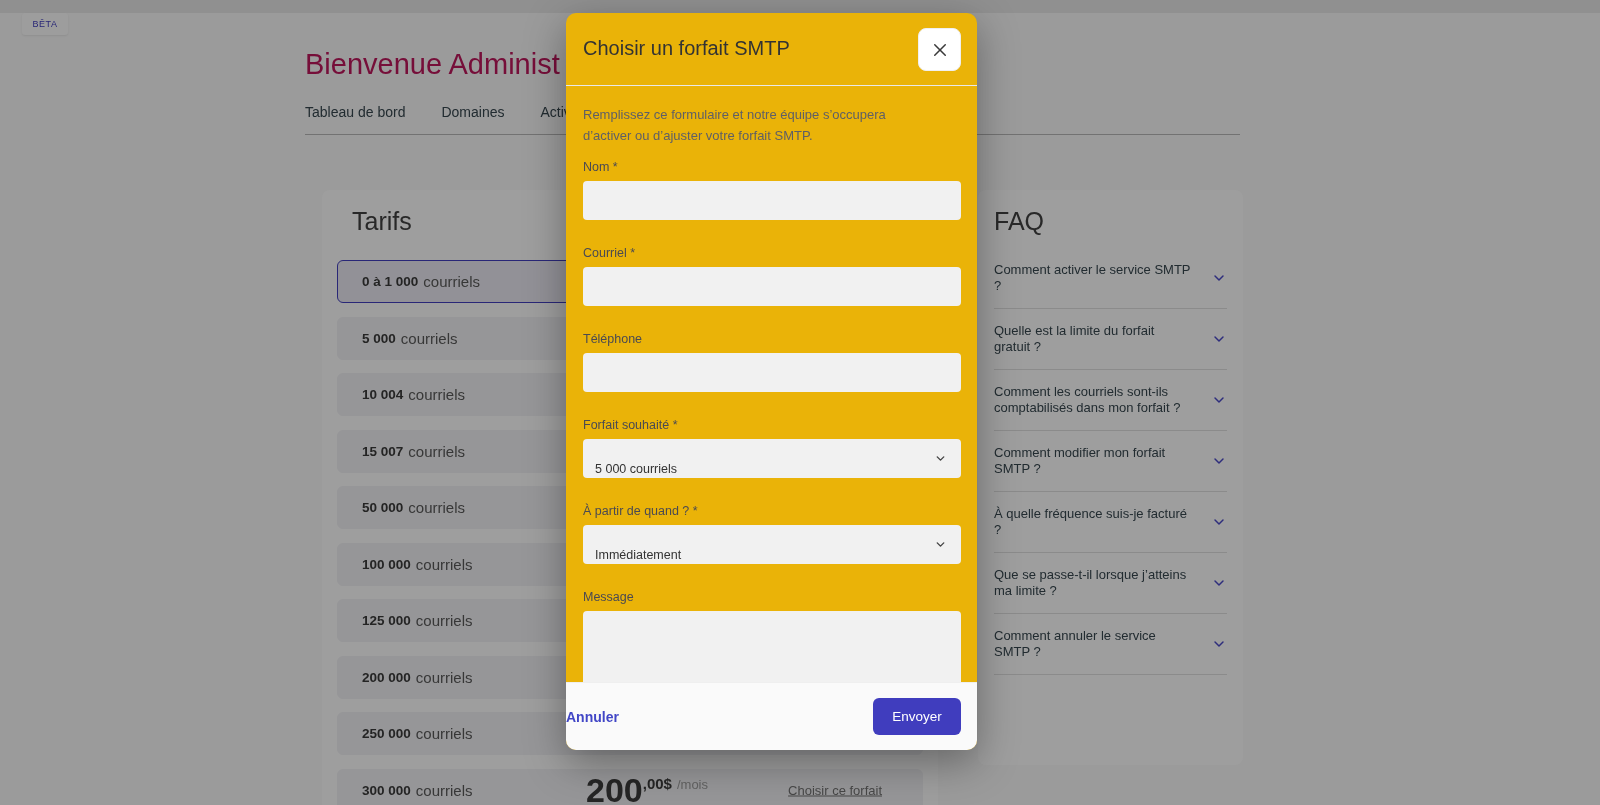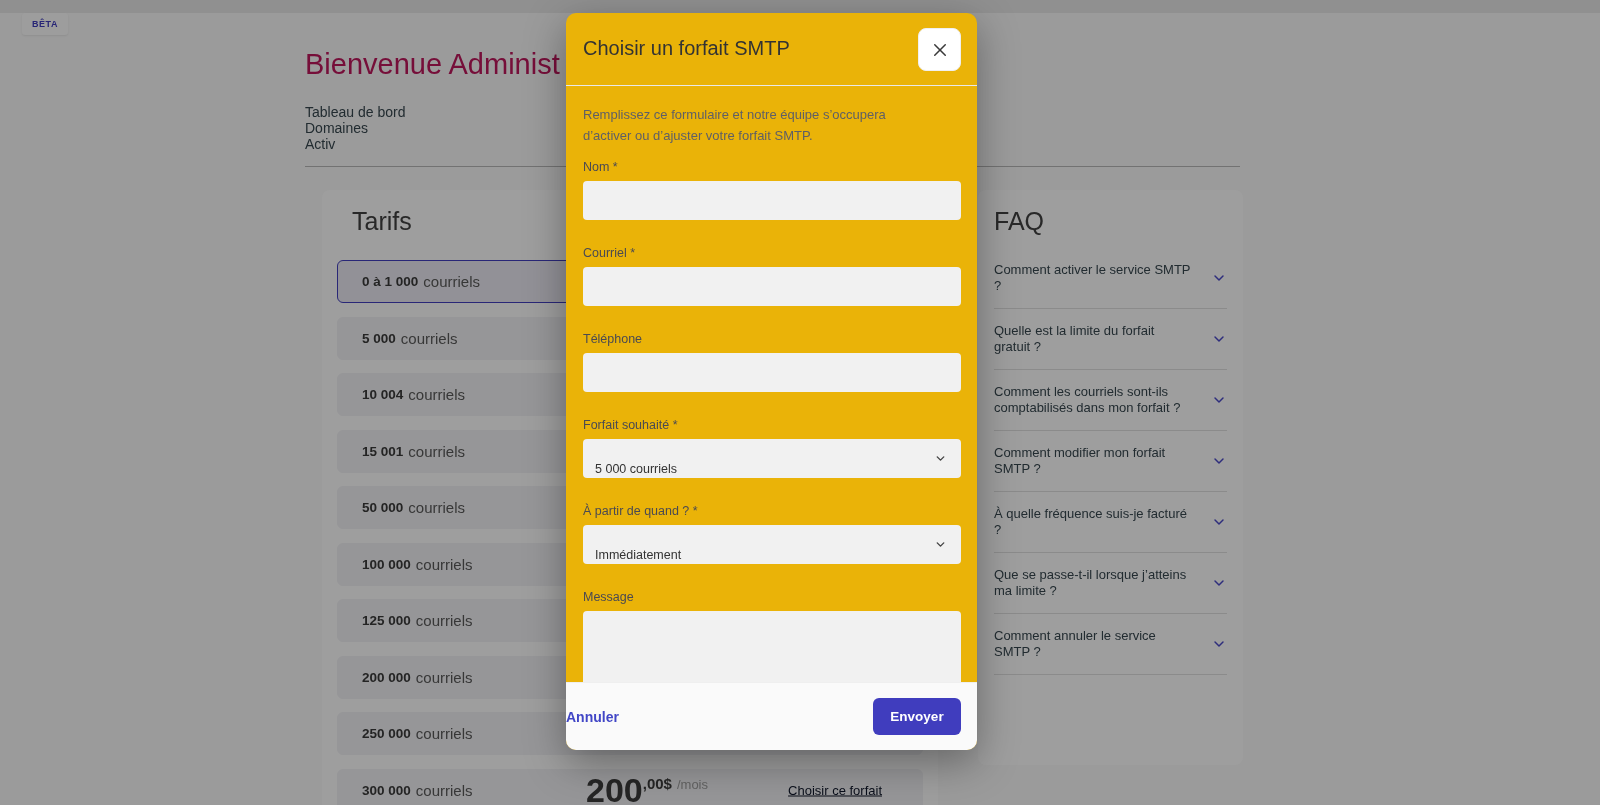--- a/index.html
+++ b/index.html
@@ -3,44 +3,44 @@
 <meta charset="utf-8">
 <style>
   * { margin:0; padding:0; box-sizing:border-box; }
   html,body { width:1600px; height:805px; overflow:hidden; }
   body { font-family:"Liberation Sans", sans-serif; background:#fafafa; position:relative; color:#424242; }
 
   
   .top-strip { position:absolute; left:0; top:0; width:1600px; height:13px; background:#e8e8e8; }
   .beta-badge { position:absolute; left:22px; top:13px; width:46px; height:22px; background:#fdfdfd;
     border-radius:3px; display:flex; align-items:center; justify-content:center;
-    font-size:9px; font-weight:bold; letter-spacing:.6px; color:#403dbe; box-shadow:0 1px 2px rgba(0,0,0,.08); }
+    font-size:9px; font-weight:normal; letter-spacing:.6px; color:#403dbe; box-shadow:0 1px 2px rgba(0,0,0,.08); }
 
   .page-title { position:absolute; left:305px; top:48px; font-size:29px; font-weight:400; color:#be185d; white-space:nowrap; }
 
-  .tabs { position:absolute; left:305px; top:104px; width:935px; display:flex; 
-    padding-bottom:14px; border-bottom:1px solid #b9b9b9;flex-direction:column; }
+  .tabs { position:absolute; left:305px; top:104px; width:935px; display:flex; gap:36px;
+    padding-bottom:14px; border-bottom:1px solid #b9b9b9; }
   .tab { font-size:14px; font-weight:500; color:#37474f; cursor:pointer; white-space:nowrap; }
 
   .card { position:absolute; background:#fff; border-radius:8px; }
   .tarifs-card { left:322px; top:190px; width:616px; height:700px; padding:17px 15px; }
   .panel-heading { font-size:25px; font-weight:400; color:#424242; margin:0 0 24px 15px; }
 
   .plan-row { position:relative; width:586px; height:43px; margin:0 0 13.5px 0; background:#f2f2f5;
     border-radius:6px; border:1px solid #f2f2f5; display:flex; align-items:center; padding-left:24px; cursor:pointer; }
   .plan-row.selected { background:#ecebf4; border:1px solid #4340c0; }
   .plan-qty { font-size:13.5px; font-weight:bold; color:#3a3a3a; margin-right:5px; white-space:nowrap; }
   .plan-unit { font-size:15px; color:#5a5a5a; white-space:nowrap;text-align:right; }
   .plan-price { position:absolute; left:248px; top:50%; transform:translateY(-50%);
     display:flex; align-items:flex-start; white-space:nowrap; }
   .price-amount { font-size:34px; font-weight:bold; color:#3c3c3c; line-height:1; }
   .price-cents { font-size:15px; font-weight:bold; color:#3c3c3c; padding-top:2px; }
   .price-period { font-size:13px; color:#9e9e9e; padding-top:4px; margin-left:5px; }
   .plan-cta { position:absolute; right:40px; top:50%; transform:translateY(-50%);
-    font-size:13px; font-weight:500; color:#0f172a; text-decoration:underline; cursor:pointer; white-space:nowrap; }
+    font-size:13px; font-weight:500; color:#737373; text-decoration:underline; cursor:pointer; white-space:nowrap; }
 
   .faq-card { left:978px; top:190px; width:265px; height:575px; padding:17px 16px; }
   .faq-card .panel-heading { margin-left:0; margin-bottom:12px; }
   .faq-item { display:flex; align-items:center; justify-content:space-between; gap:20px;
     padding:14px 0; border-bottom:1px solid #e0e0e0; cursor:pointer; }
   .faq-q { font-size:13px; font-weight:500; color:#37474f; line-height:16px; max-width:205px; }
   .chev { width:16px; height:16px; flex:0 0 auto; color:#4b49c9; }
 
   
   .backdrop { position:absolute; inset:0; background:rgba(0,0,0,0.38); z-index:10; }
@@ -63,21 +63,21 @@
   .select-value { font-size:12.5px; color:#333;margin-top:20px; }
   .select-box .chev { color:#444; width:13px; height:13px; }
   .msg-textarea { width:378px; height:80px; background:#f1f1f1; border:none; border-radius:4px; resize:none;
     font-size:13px; color:#333; padding:10px 12px; outline:none; font-family:"Liberation Sans",sans-serif; }
 
   .modal-footer { flex:0 0 auto; height:68px; background:#fafafa; border-top:1px solid #efefef;
     border-radius:0 0 10px 10px; display:flex; align-items:center; justify-content:space-between; gap:38px; padding-right:16px; }
   .btn-cancel { background:none; border:none; font-size:14px; font-weight:bold; color:#4146c6; cursor:pointer;
     font-family:"Liberation Sans",sans-serif; }
   .btn-submit { width:88px; height:37px; background:#403dbe; color:#fff; border:none; border-radius:6px;
-    font-size:13.5px; font-weight:bold; cursor:pointer; font-family:"Liberation Sans",sans-serif; }
+    font-size:13.5px; font-weight:normal; cursor:pointer; font-family:"Liberation Sans",sans-serif; }
 </style>
 </head>
 <body>
 
 <div class="top-strip"></div>
 <div class="beta-badge">BÊTA</div>
 
 <h1 class="page-title">Bienvenue Administ</h1>
 
 <nav class="tabs">
@@ -95,21 +95,21 @@
   </div>
   <div class="plan-row">
     <span class="plan-qty">5 000</span>
     <span class="plan-unit">courriels</span>
   </div>
   <div class="plan-row">
     <span class="plan-qty">10 004</span>
     <span class="plan-unit">courriels</span>
   </div>
   <div class="plan-row">
-    <span class="plan-qty">15 001</span>
+    <span class="plan-qty">15 007</span>
     <span class="plan-unit">courriels</span>
   </div>
   <div class="plan-row">
     <span class="plan-qty">50 000</span>
     <span class="plan-unit">courriels</span>
   </div>
   <div class="plan-row">
     <span class="plan-qty">100 000</span>
     <span class="plan-unit">courriels</span>
   </div>

